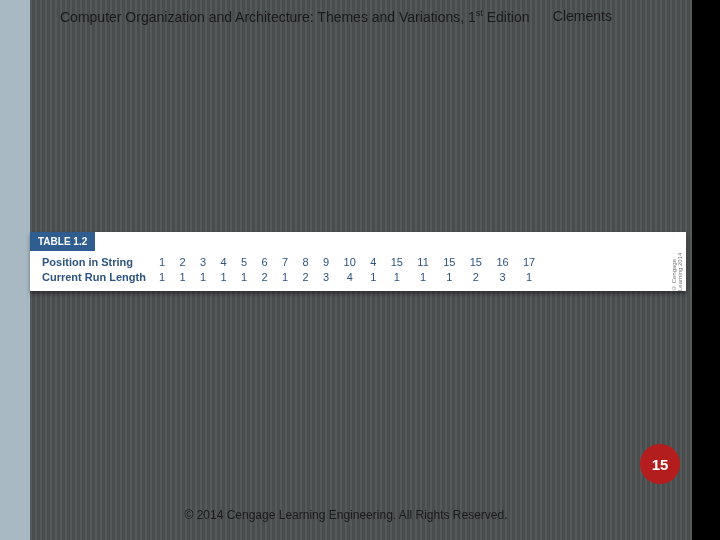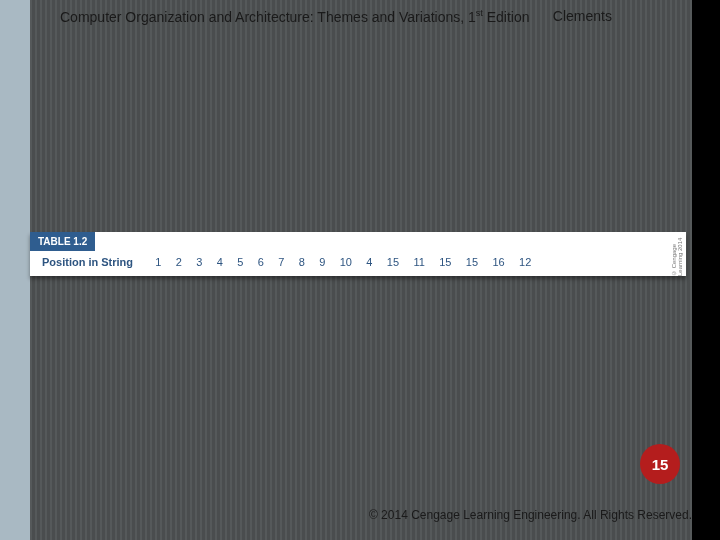--- a/index.html
+++ b/index.html
@@ -14,21 +14,21 @@
   .header-author{position:absolute;top:8px;right:80px;color:#1a1a1a;font-size:14px}
   .tableblock{position:absolute;left:30px;top:232px;right:6px;background:#fff;padding:0 0 6px 0;box-shadow:0 3px 4px rgba(0,0,0,0.4)}
   .tbltitle{display:flex;align-items:center;gap:10px;padding:0 0 0 0}
   .tbltitle-tab{background:#2f5d8f;color:#fff;font-size:10px;font-weight:bold;padding:4px 8px}
   .tbltitle-text{color:#2d5480;font-size:11px}
   table.data{border-collapse:collapse;margin:4px 2px 0 6px;font-size:11px;color:#2d5480}
   table.data td{padding:0 7.2px;text-align:center;line-height:15px}
   table.data td.rowhdr{text-align:left;font-weight:bold;padding:0 6px 0 6px;color:#2d5480;min-width:112px}
   .attrib{position:absolute;right:3px;top:4px;font-size:6px;color:#777;writing-mode:vertical-rl;transform:rotate(180deg)}
   .pagenum{position:absolute;right:12px;bottom:56px;width:40px;height:40px;border-radius:50%;background:#b41d1d;color:#fff;font-size:15px;font-weight:bold;display:flex;align-items:center;justify-content:center}
-  .footer{position:absolute;left:0;right:0;bottom:18px;text-align:right;color:#1a1a1a;font-size:12px}
+  .footer{position:absolute;left:0;right:0;bottom:18px;text-align:center;color:#1a1a1a;font-size:12px}
 </style>
 </head>
 <body>
 
 <div class="slide">
   <div class="leftbar"></div>
 
   <div class="header">
     <span class="header-title">Computer Organization and Architecture: Themes and Variations, 1</span><span class="header-sup">st</span><span class="header-edition"> Edition</span>
   </div>
@@ -52,21 +52,41 @@
         <td>7</td>
         <td>8</td>
         <td>9</td>
         <td>10</td>
         <td>4</td>
         <td>15</td>
         <td>11</td>
         <td>15</td>
         <td>15</td>
         <td>16</td>
-        <td>12</td>
+        <td>17</td>
+      </tr>
+      <tr>
+        <td class="rowhdr">Current Run Length</td>
+        <td>1</td>
+        <td>1</td>
+        <td>1</td>
+        <td>1</td>
+        <td>1</td>
+        <td>2</td>
+        <td>1</td>
+        <td>2</td>
+        <td>3</td>
+        <td>4</td>
+        <td>1</td>
+        <td>1</td>
+        <td>1</td>
+        <td>1</td>
+        <td>2</td>
+        <td>3</td>
+        <td>1</td>
       </tr>
     </tbody>
       </table>
   </div>
 
   <div class="pagenum">
     <span>15</span>
   </div>
 
   <div class="footer">

